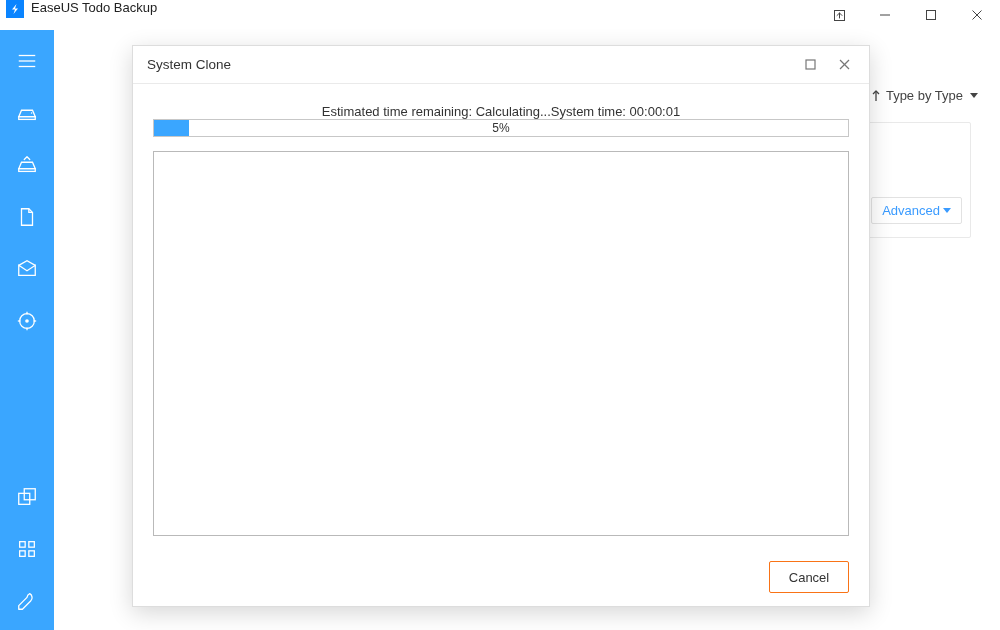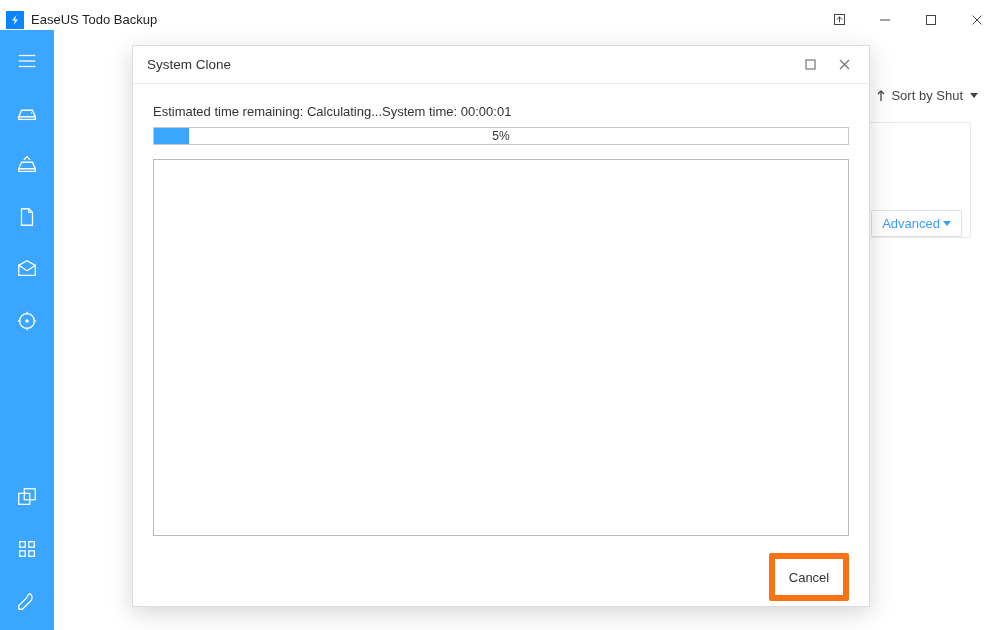--- a/index.html
+++ b/index.html
@@ -1,19 +1,19 @@
 <!DOCTYPE html>
 <html><head>
   <meta charset="utf-8">
   <style>
     * { box-sizing: border-box; margin: 0; padding: 0; font-family: "Segoe UI", Arial, sans-serif; }
     body { width: 1000px; height: 630px; overflow: hidden; background: #fff; position: relative; }
 
     
-    .titlebar { height: 40px; width: 100%; display: flex; align-items: center; border-bottom: 1px solid #e8e8e8; }
+    .titlebar { height: 40px; width: 100%; display: flex; align-items: flex-start; border-bottom: 1px solid #e8e8e8; }
     .titlebar .app-icon { width: 18px; height: 18px; margin: 0 7px 0 6px; background: #0a84ff; display: flex; align-items: center; justify-content: center; }
     .titlebar .app-icon svg { width: 12px; height: 12px; }
     .titlebar .title { font-size: 13px; color: #222; }
     .titlebar .spacer { flex: 1; }
     .winbtn { width: 46px; height: 30px; display: flex; align-items: center; justify-content: center; color: #444; }
     .winbtn svg { width: 12px; height: 12px; stroke: #444; stroke-width: 1; fill: none; }
     .winbtn.ext svg { width: 13px; height: 13px; }
 
     
     .sidebar { position: absolute; left: 0; top: 30px; bottom: 0; width: 54px; background: #3aa6ff; display: flex; flex-direction: column; align-items: center; padding-top: 8px; }
@@ -23,45 +23,45 @@
 
     
     .bg-surface { position: absolute; left: 54px; right: 0; top: 30px; bottom: 0; background: #fff; }
     .toolbar-right { position: absolute; top: 58px; right: 22px; display: flex; align-items: center; gap: 4px; font-size: 13px; color: #444; }
     .toolbar-right svg { width: 12px; height: 12px; stroke: #444; fill: none; stroke-width: 1.3; }
     .caret { display: inline-block; width: 0; height: 0; border-left: 4px solid transparent; border-right: 4px solid transparent; border-top: 5px solid #444; margin-left: 3px; vertical-align: middle; }
 
     .bg-card { position: absolute; left: 78px; right: 29px; top: 92px; height: 116px; border: 1px solid #e9e9e9; border-radius: 2px; }
     .bg-card .bg-icon { position: absolute; left: 14px; top: 22px; }
     .bg-card .bg-icon svg { width: 26px; height: 22px; stroke: #444; fill: none; stroke-width: 1.3; }
-    .bg-adv { position: absolute; right: 8px; top: 87px; border: 1px solid #e2e2e2; border-radius: 2px; padding: 5px 10px; color: #3a9bff; font-size: 13px; display: flex; align-items: center; }
+    .bg-adv { position: absolute; right: 8px; top: 74px; border: 1px solid #e2e2e2; border-radius: 2px; padding: 5px 10px; color: #3a9bff; font-size: 13px; display: flex; align-items: center; }
     .bg-adv .caret { border-top-color: #3a9bff; }
 
     
     .dialog { position: absolute; left: 132px; top: 45px; width: 738px; height: 562px; background: #fff; border: 1px solid #ddd; box-shadow: 0 6px 22px rgba(0,0,0,0.16); display: flex; flex-direction: column; }
     .dlg-header { height: 38px; display: flex; align-items: center; padding: 0 8px 0 14px; border-bottom: 1px solid #eaeaea; }
     .dlg-header .dlg-title { font-size: 13.5px; color: #333; }
     .dlg-header .spacer { flex: 1; }
     .dlg-winbtn { width: 34px; height: 38px; display: flex; align-items: center; justify-content: center; }
     .dlg-winbtn svg { width: 11px; height: 11px; stroke: #777; stroke-width: 1.2; fill: none; }
 
     .dlg-body { flex: 1; padding: 20px 20px 12px 20px; display: flex; flex-direction: column; }
-    .status-row { display: flex; justify-content: flex-start; font-size: 13px; color: #333; margin-bottom: 8px; }
+    .status-row { display: flex; justify-content: center; font-size: 13px; color: #333; }
 
     .progress { height: 18px; border: 1px solid #c7c7c7; position: relative; background: #fff; margin-bottom: 14px; }
     .progress-fill { position: absolute; left: 0; top: 0; bottom: 0; background: #3aa6ff; }
     .progress-label { position: absolute; left: 0; right: 0; top: 0; bottom: 0; display: flex; align-items: center; justify-content: center; font-size: 12px; color: #333; }
 
     .logbox { flex: 1; border: 1px solid #b9b9b9; background: #fff; }
 
     .shutdown-row { display: flex; align-items: center; gap: 8px; margin-top: 14px; font-size: 13px; color: #333; }
     .chk { width: 15px; height: 15px; border: 1px solid #c9c9c9; background: #fff; }
 
     .dlg-footer { height: 58px; display: flex; align-items: center; justify-content: flex-end; padding: 0 20px; }
-    .btn { min-width: 80px; height: 48px; border: 6px solid #f97316; background: #fff; display: flex; align-items: center; justify-content: center; font-size: 13px; color: #333; border-radius: 2px; }
+    .btn { min-width: 80px; height: 32px; border: 1px solid #f97316; background: #fff; display: flex; align-items: center; justify-content: center; font-size: 13px; color: #333; border-radius: 2px; }
   </style>
 </head>
 <body>
 
 <div class="titlebar">
   <div class="app-icon">
     <svg viewBox="0 0 12 12">
         <path d="M7.5 1 L3 6.5 L6 6.5 L4.5 11 L9 5.5 L6 5.5 Z" fill="#fff"></path>
       </svg>
   </div>
@@ -157,21 +157,21 @@
       </svg>
   </div>
 </div>
 
 <div class="bg-surface">
   <div class="toolbar-right">
     <svg viewBox="0 0 12 12">
         <line x1="6" y1="11" x2="6" y2="1"></line>
         <path d="M3 4 L6 1 L9 4" stroke-linejoin="round"></path>
       </svg>
-    <span>Sort by Shut</span>
+    <span>Type by Type</span>
     <span class="caret"></span>
   </div>
   <div class="bg-card">
     <div class="bg-icon">
       <svg viewBox="0 0 26 22">
           <path d="M2 15 L5 4 L21 4 L24 15 Z"></path>
           <rect x="2" y="15" width="22" height="4"></rect>
           <circle cx="20" cy="9" r="1" fill="#444" stroke="none"></circle>
         </svg>
     </div>

